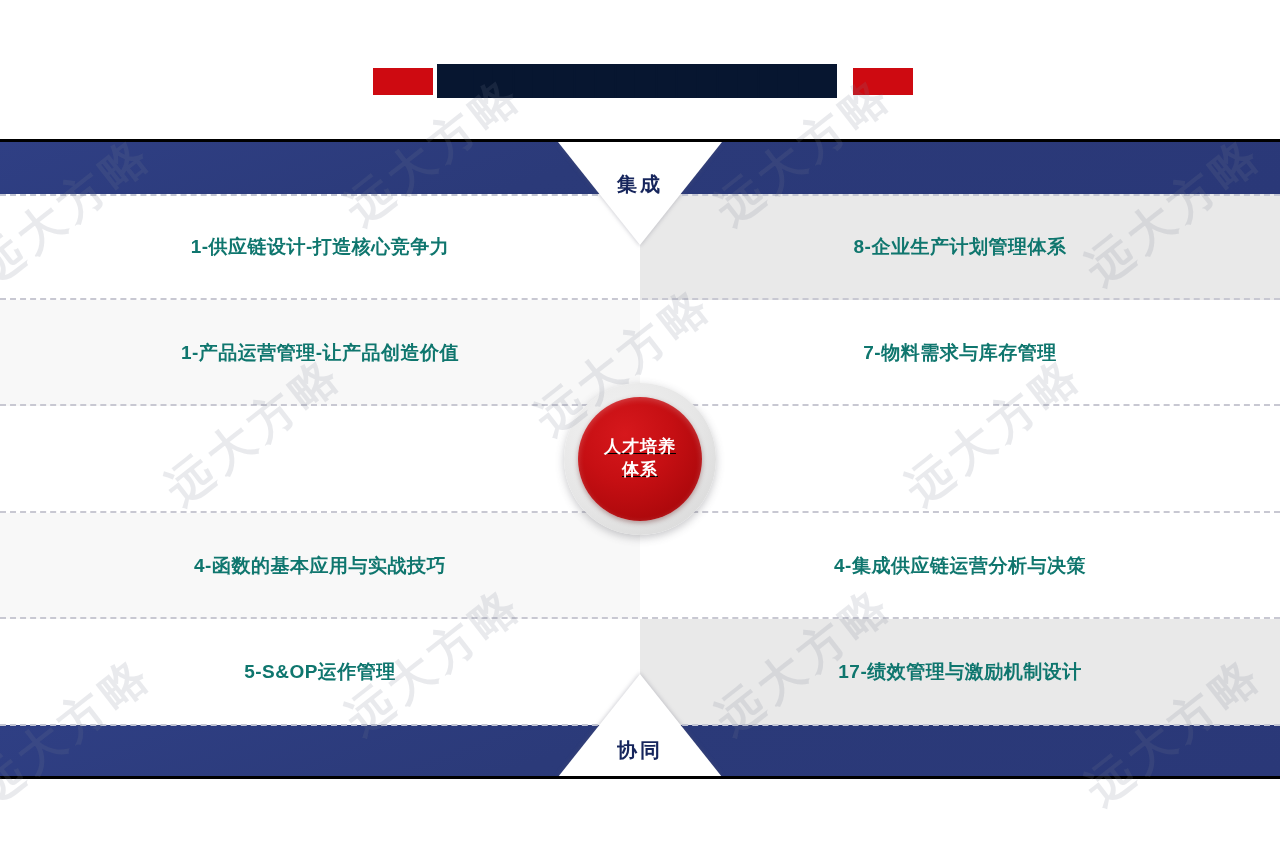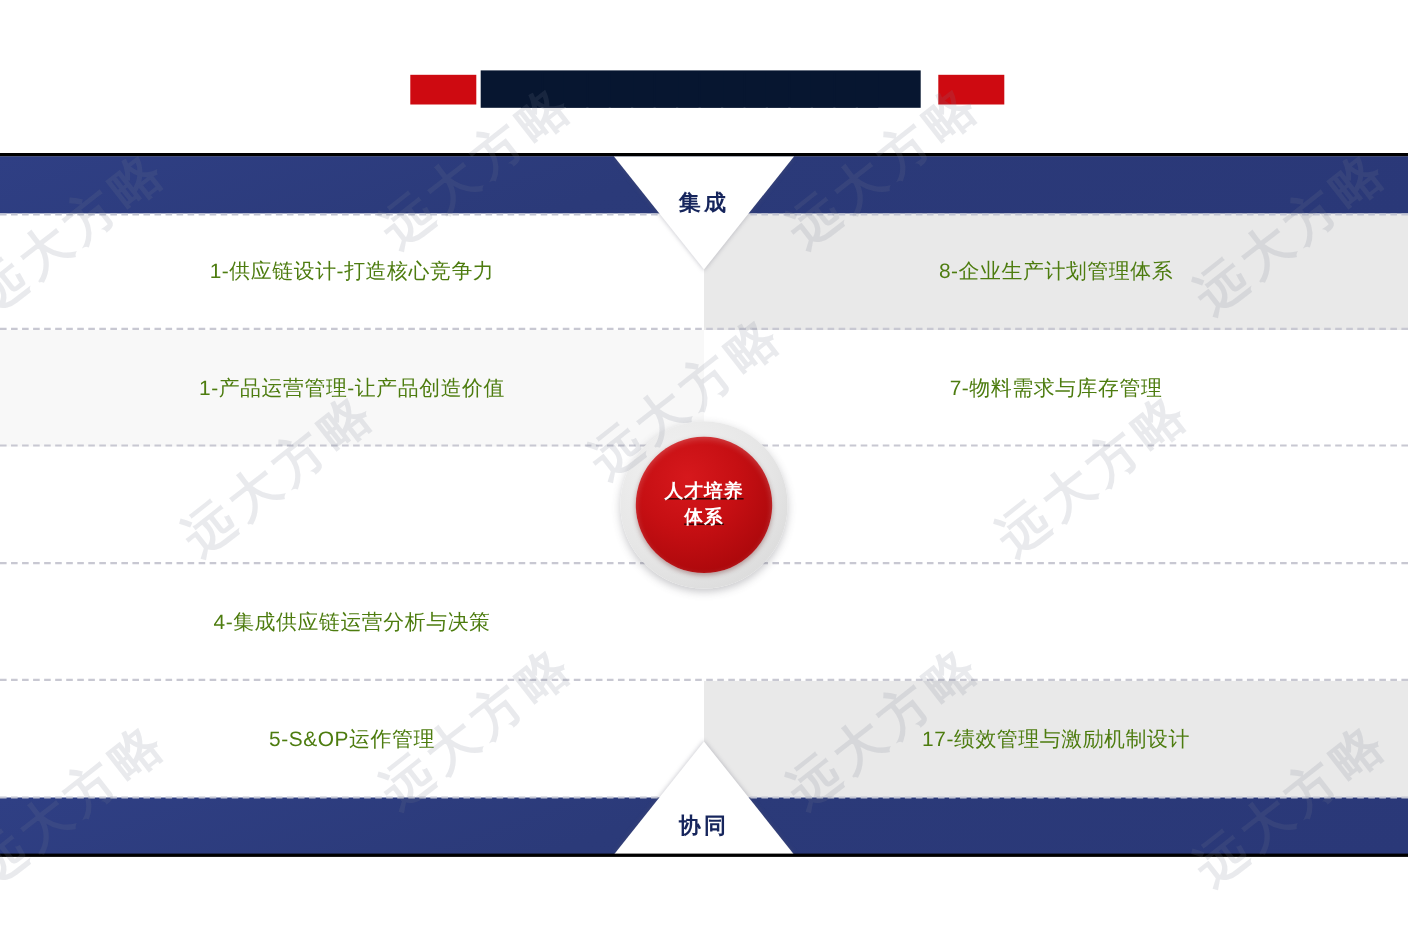--- a/index.html
+++ b/index.html
@@ -139,23 +139,23 @@
   .cell {
     width: 640px;
     height: 100%;
     display: flex;
     align-items: center;
     justify-content: center;
     box-sizing: border-box;
     padding: 0 26px;
   }
   .cell-text {
-    color: #4d7c0f;
+    color: #0f766e;
     font-size: 19px;
-    font-weight: normal;
+    font-weight: bold;
     letter-spacing: 0.5px;
     text-align: right;
     white-space: nowrap;
   }
   .tone-white { background: #ffffff; }
   .tone-gray  { background: #e9e9e9; }
   .tone-faint { background: #f8f8f8; }
 
   .row-divider {
     position: absolute;
@@ -258,20 +258,23 @@
         <span class="cell-text">7-物料需求与库存管理</span>
       </div>
       <div class="row-divider"></div>
     </div>
 
     <div class="row">
       <div class="row-divider"></div>
     </div>
 
     <div class="row">
+      <div class="cell tone-faint">
+        <span class="cell-text">4-函数的基本应用与实战技巧</span>
+      </div>
       <div class="cell tone-white">
         <span class="cell-text">4-集成供应链运营分析与决策</span>
       </div>
       <div class="row-divider"></div>
     </div>
 
     <div class="row">
       <div class="cell tone-white">
         <span class="cell-text">5-S&amp;OP运作管理</span>
       </div>

